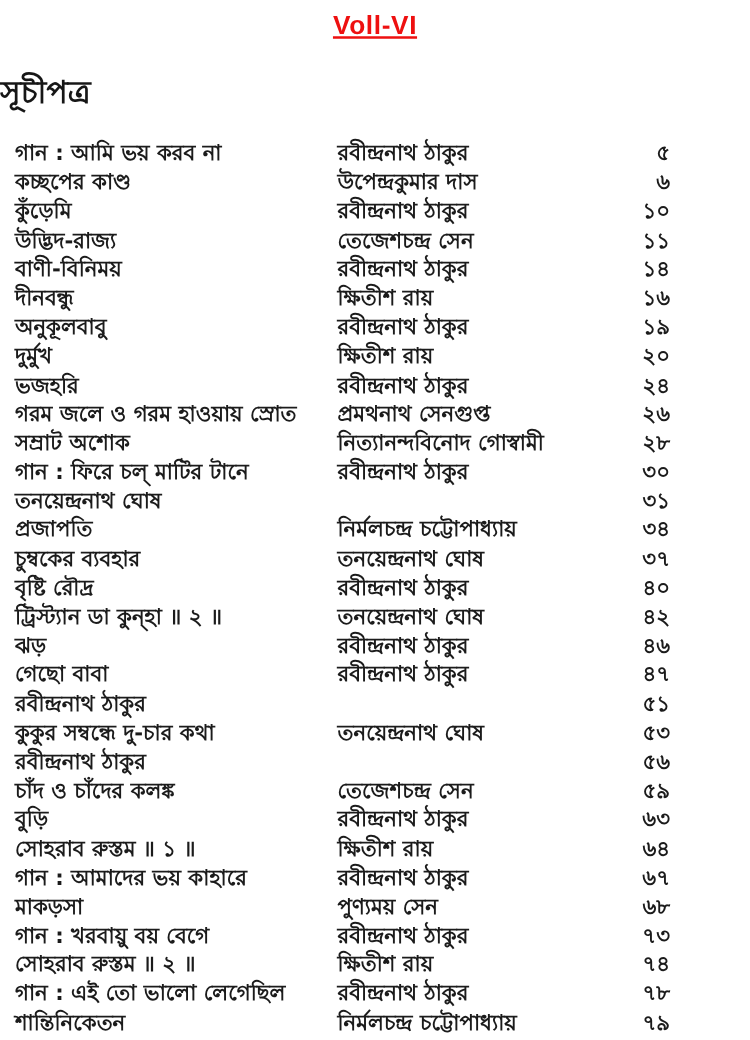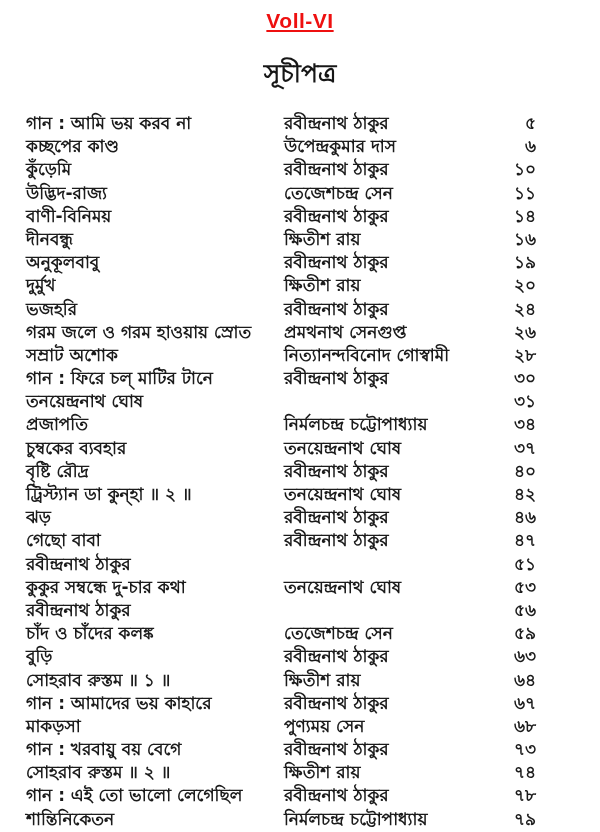--- a/index.html
+++ b/index.html
@@ -24,28 +24,28 @@
     margin-top: 9px;
     text-align: center;
     font-family: "Liberation Sans", sans-serif;
     font-size: 21px;
     font-weight: bold;
     letter-spacing: 0.5px;
     text-decoration: underline;
   }
   .toc-heading {
     margin-top: 21px;
-    text-align: center;
+    text-align: left;
     font-size: 25px;
     font-weight: bold;
     color: #161616;
   }
   .toc-list {
     margin-top: 15px;
-    padding-left: 26px;
+    padding-left: 12px;
     padding-right: 64px;
   }
   .toc-row {
     display: flex;
     align-items: baseline;
     height: 23.2px;
     line-height: 23.2px;
     font-size: 17px;
     font-weight: 600;
     white-space: nowrap;

